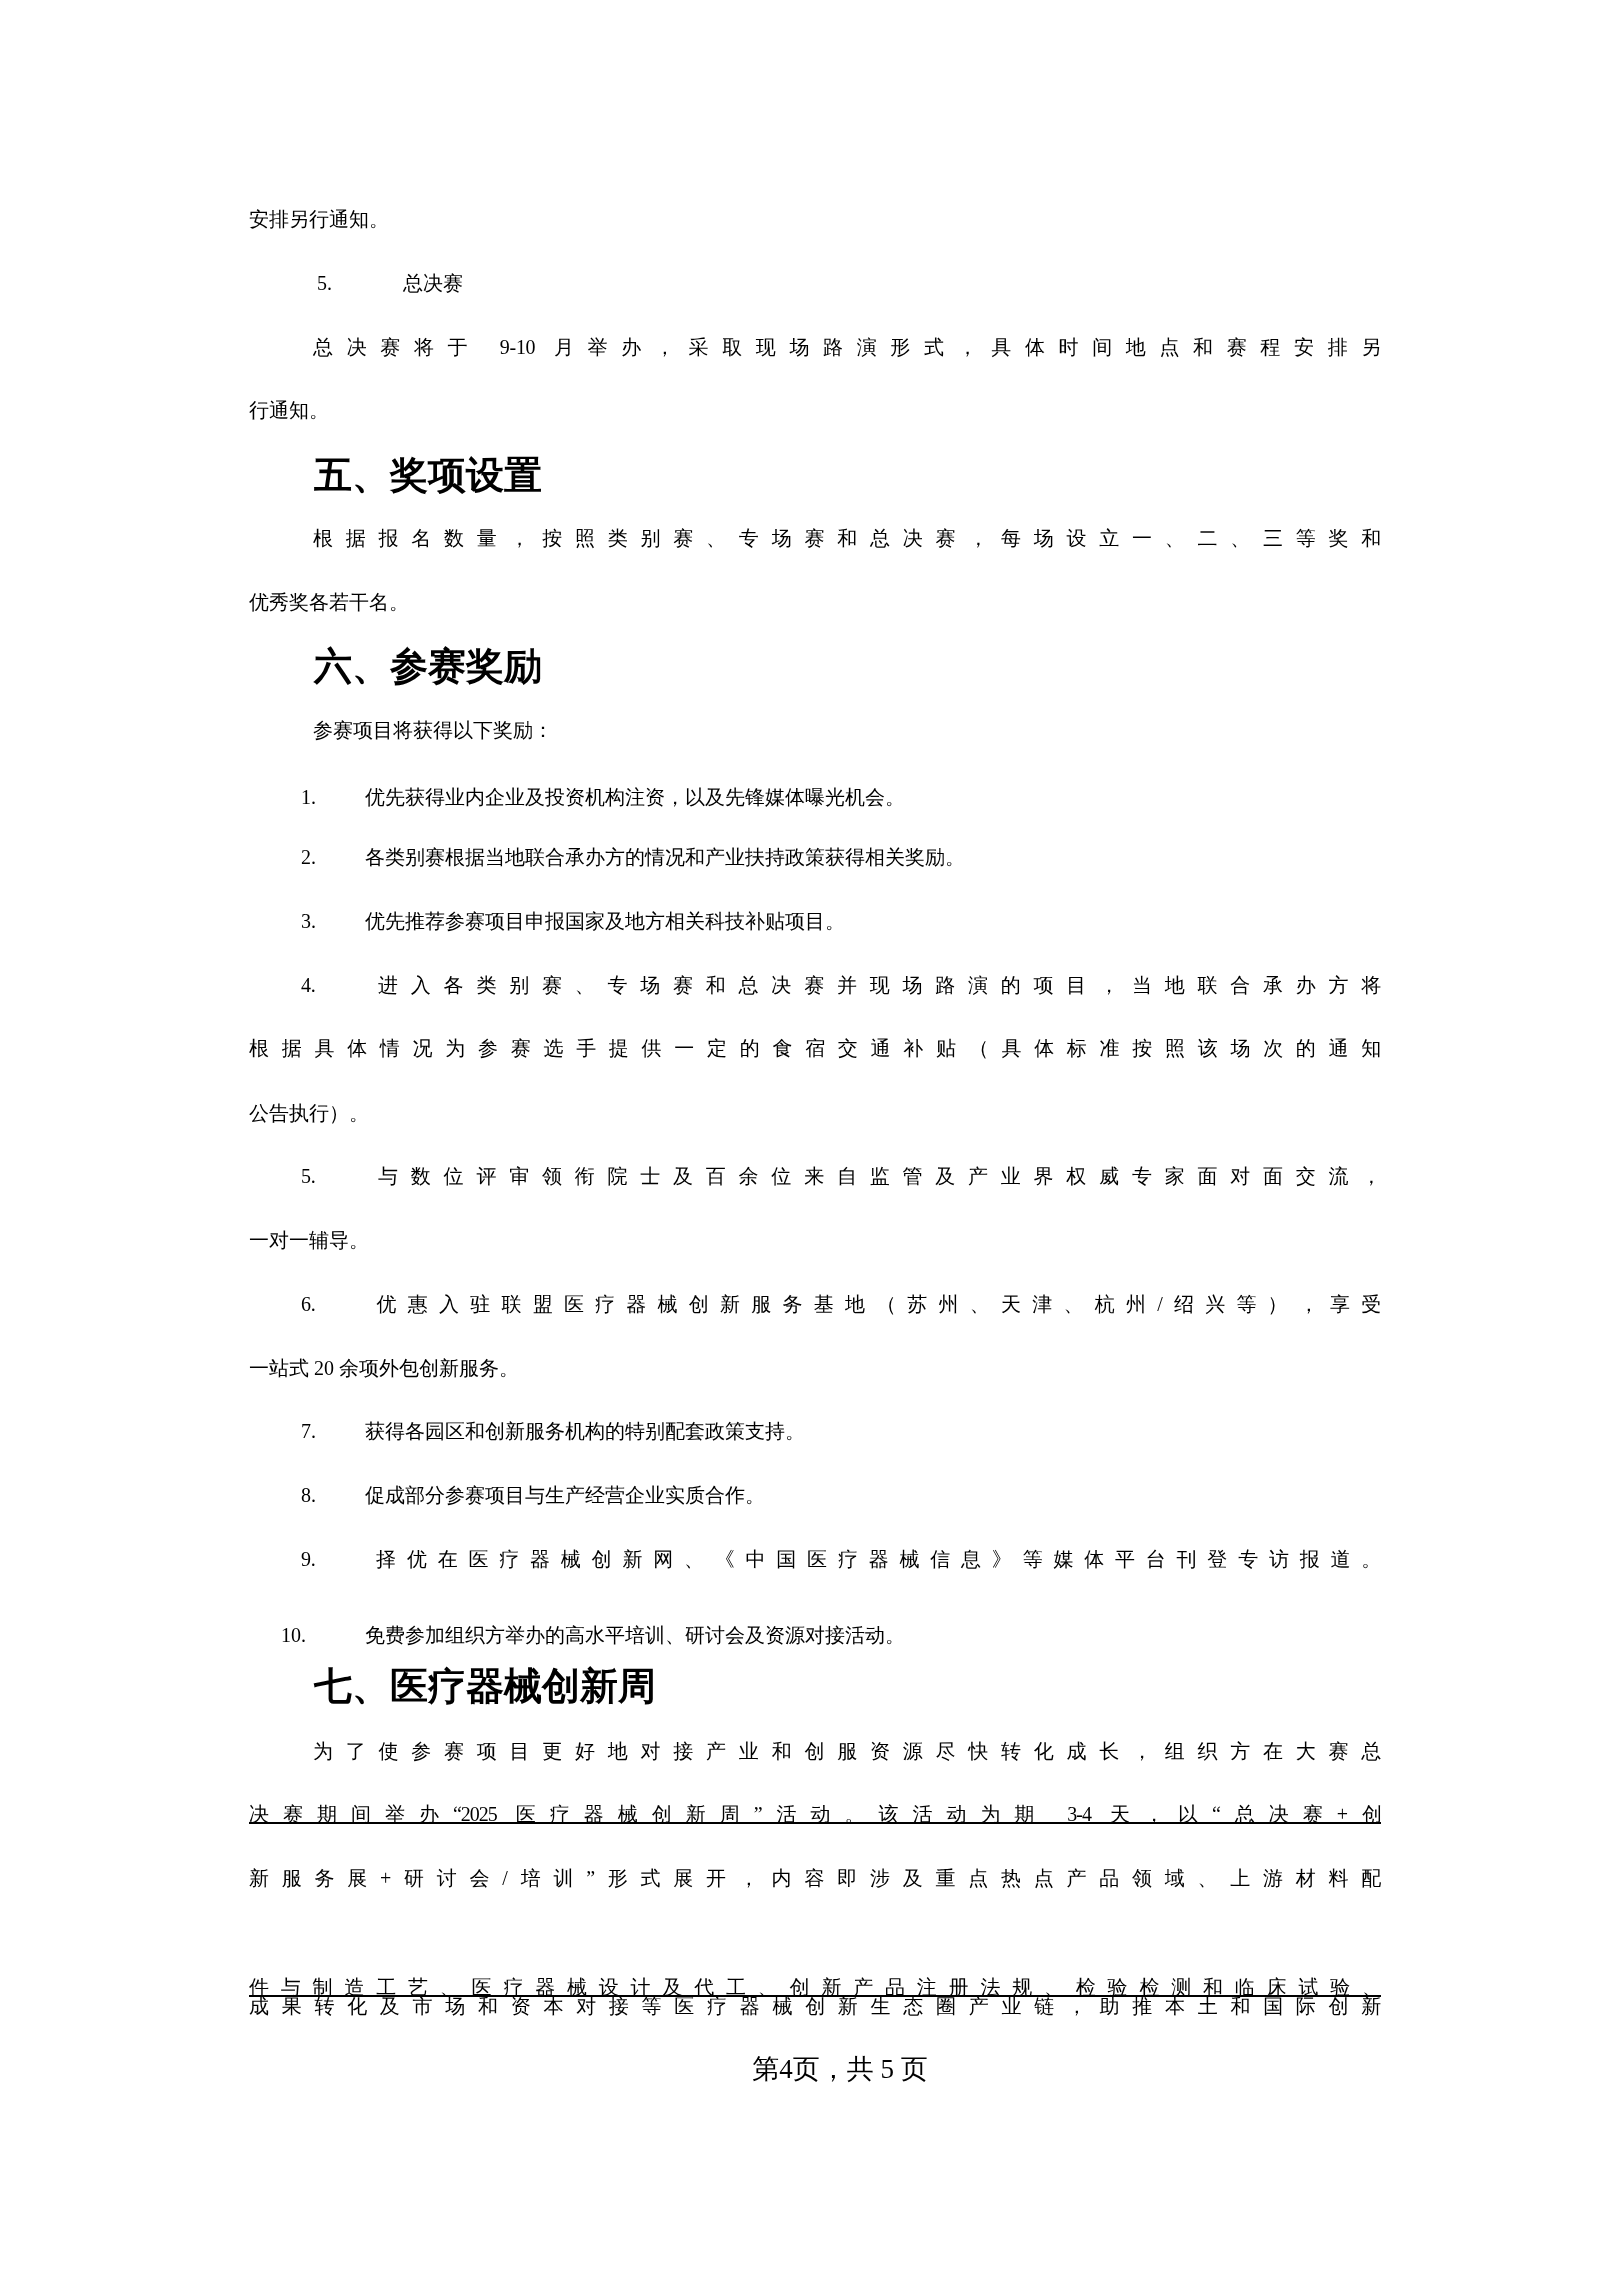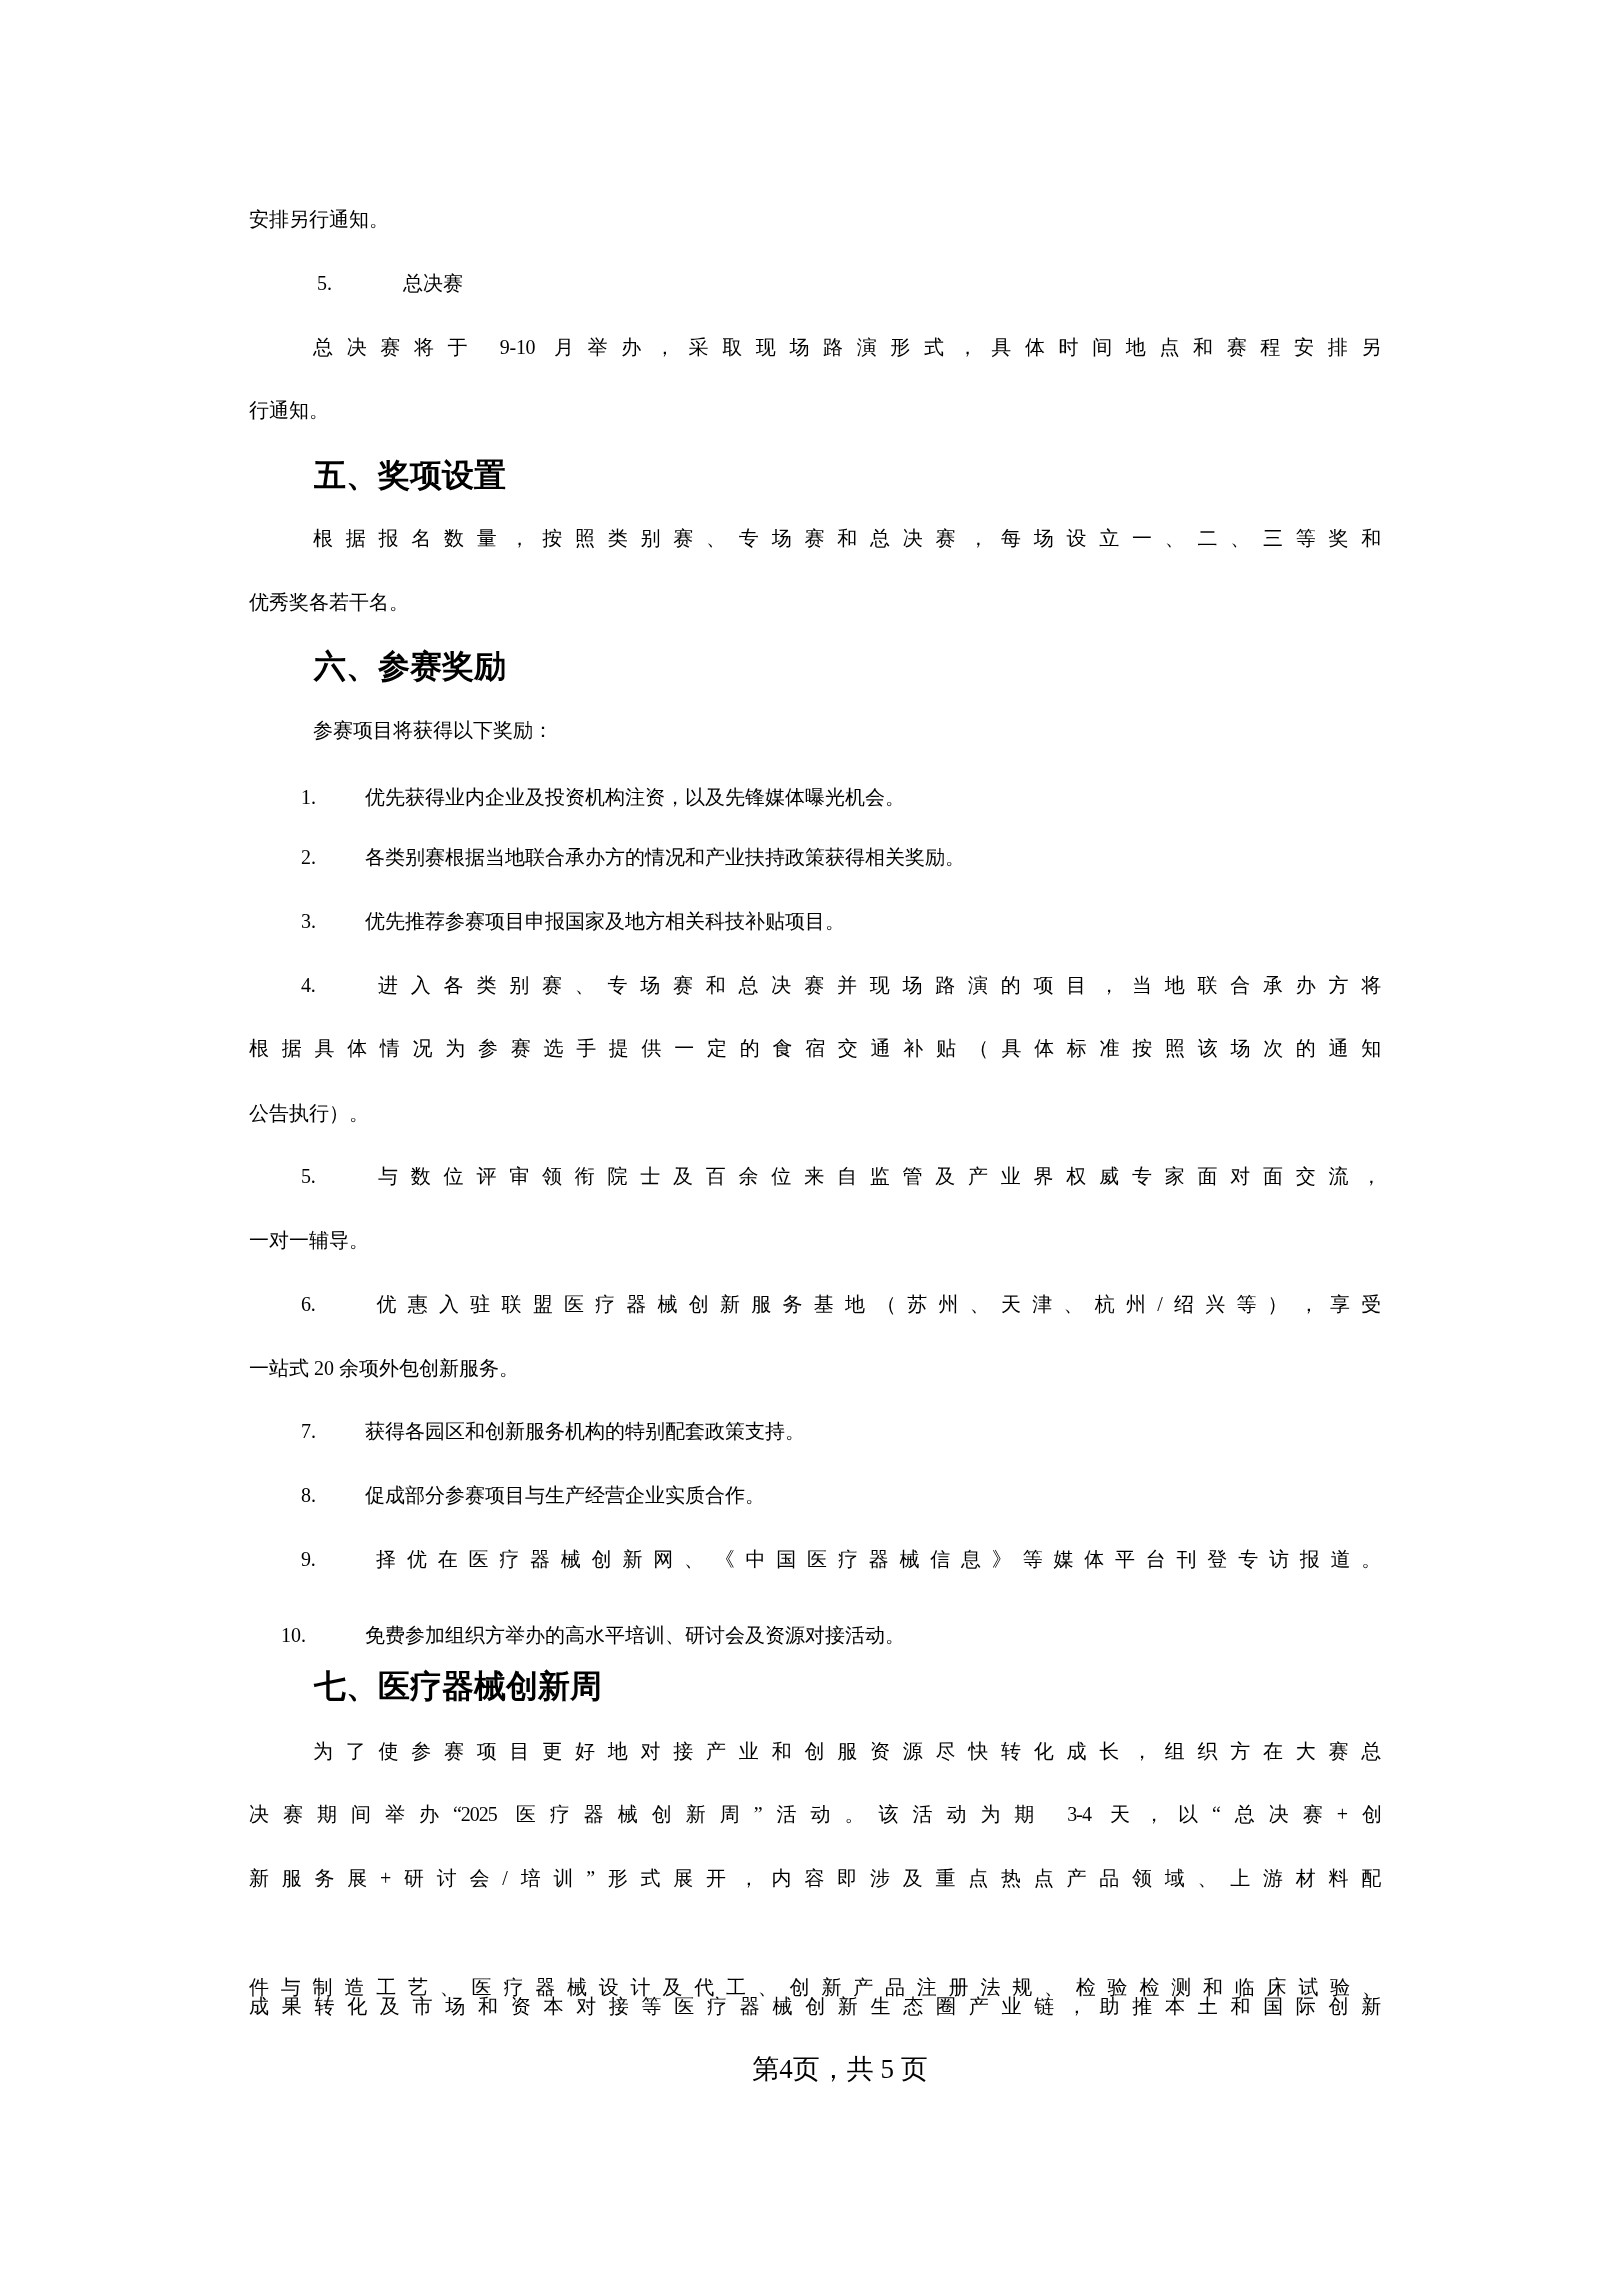--- a/index.html
+++ b/index.html
@@ -13,24 +13,24 @@
   .l-item{left:301px;width:1080px;}
   .l-item10{left:281px;width:1099px;margin-top:12px;}
   .l-item10 .num{width:84px;}
   .l-sub{left:317px;width:1064px;}
   .l-sub .num{width:86px;}
   .l-cont{left:249px;width:1132px;}
   .l-para{left:249px;width:1132px;text-indent:64px;}
   .l-head{
     left:314px;width:1067px;
     font-family:"Liberation Sans","DejaVu Sans",sans-serif;
-    font-weight:700;font-size:32px;
+    font-weight:700;font-size:38px;
   }
   .just{text-align:justify;text-align-last:justify;letter-spacing:-0.3px;}
-  .tight{letter-spacing:-1px;}
+  .tight{letter-spacing:-1px;text-decoration:underline;}
   .footer{
     position:absolute;left:0;top:2053px;width:1600px;height:33px;
     text-align:center;font-size:27px;line-height:33px;margin-left:40px;
   }
 </style>
 </head>
 <body>
 
 <div class="page">
 

